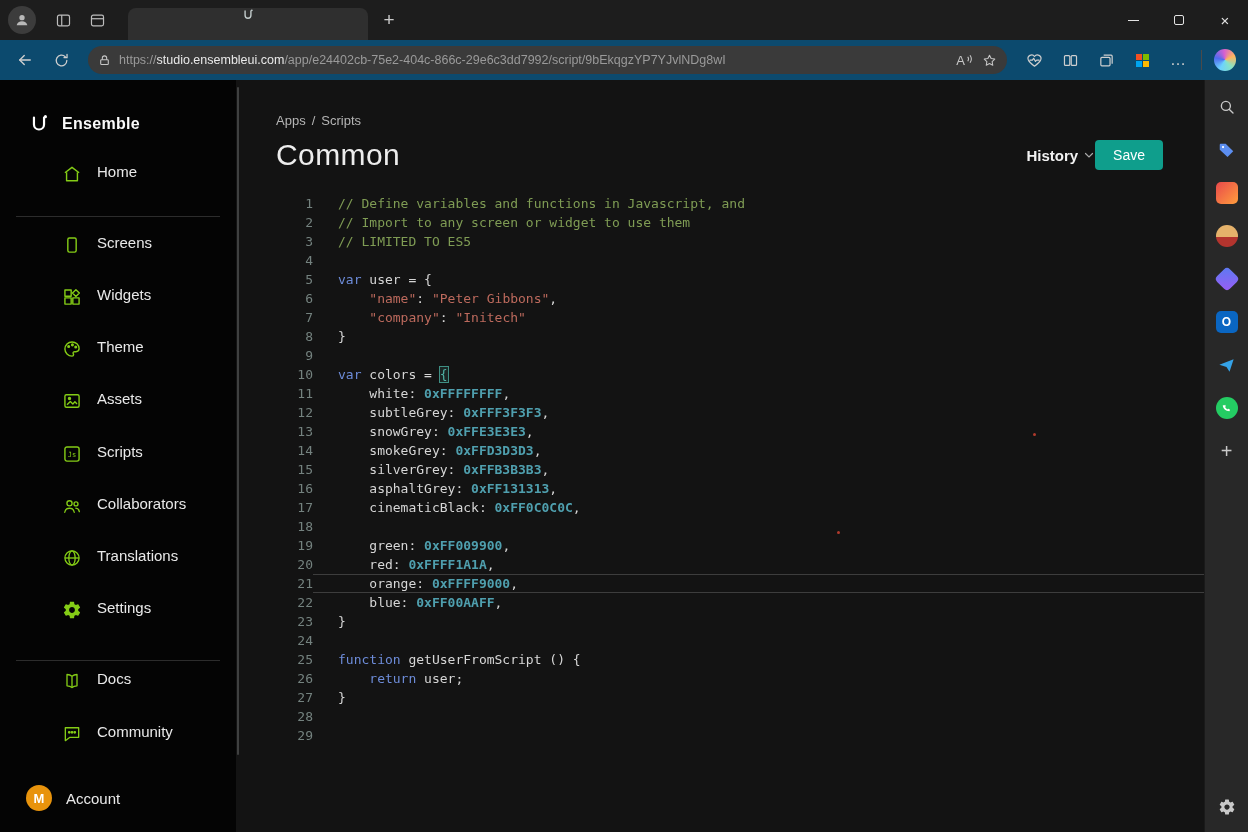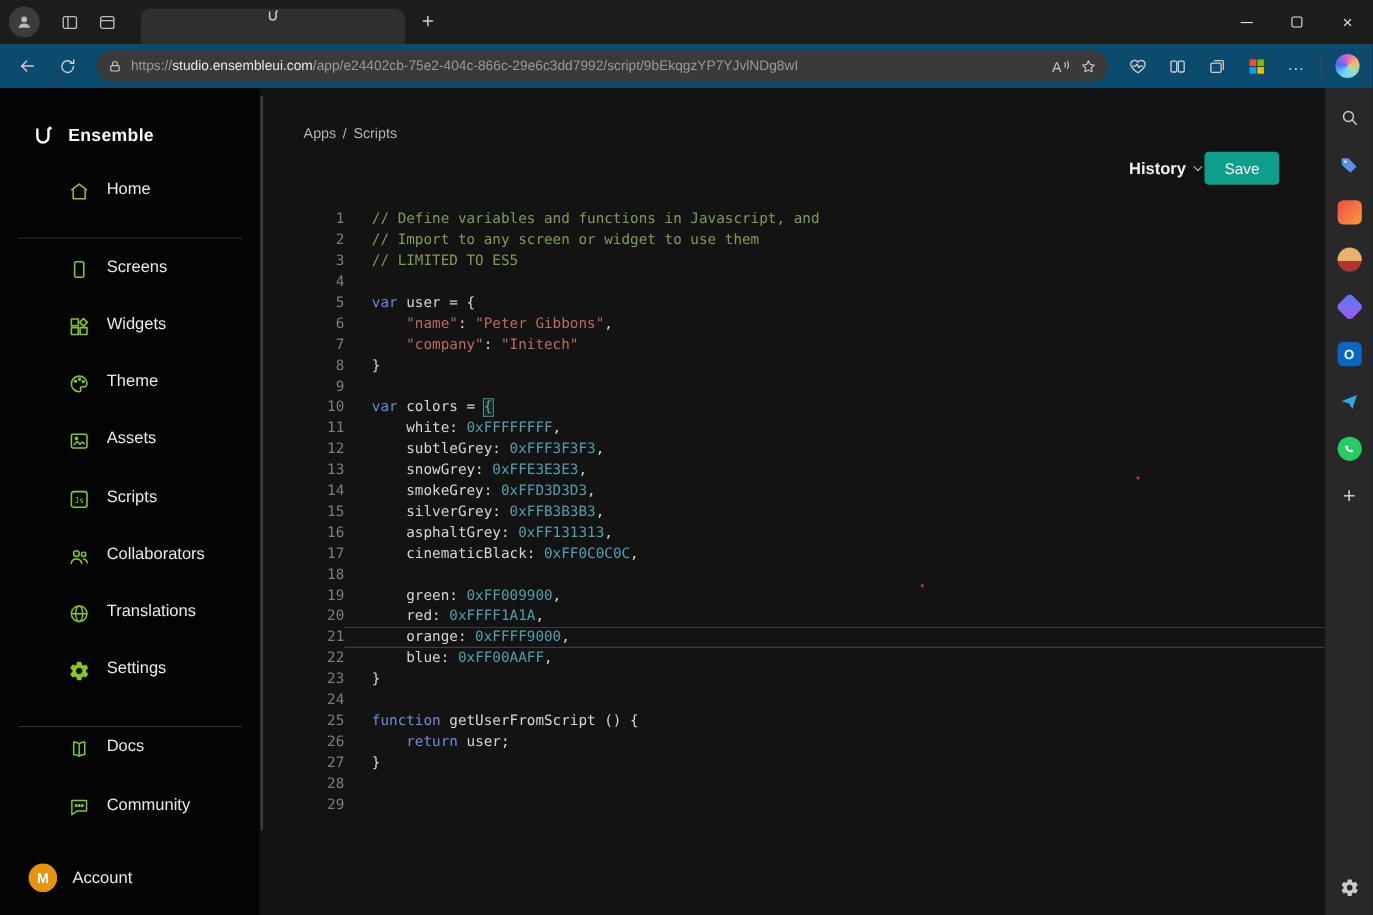--- a/index.html
+++ b/index.html
@@ -62,21 +62,21 @@
 
   
   .editor { margin-top:22px; font-family:"DejaVu Sans Mono",monospace; font-size:13px; line-height:19px; padding-left:40px; }
   .code-line { display:flex; height:19px; }
   .line-number { width:37px; text-align:right; color:#74827f; flex-shrink:0; }
   .line-code { flex:1; padding-left:25px; white-space:pre; color:#d6d6d6; }
   .line-code.active { box-shadow:inset 0 1px 0 #3d3d3d, inset 0 -1px 0 #3d3d3d; }
   .tok-comment { color:#7f9c54; }
   .tok-keyword { color:#6d8cd9; }
   .tok-string  { color:#bd6a5d; }
-  .tok-number  { color:#4f9fae; }
+  .tok-number  { color:#4f9fae;font-weight:bold; }
   .tok-plain   { color:#d6d6d6; }
   .tok-bracket { color:#4fb3a5; outline:1px solid #3f8f84; background:rgba(79,179,165,.12); }
   .artifact { position:absolute; width:3px; height:3px; border-radius:50%; background:#b03a2c; }
 
   
   .edge-rail { width:44px; background:#282828; border-left:1px solid #1a1a1a; display:flex; flex-direction:column; align-items:center; padding:14px 0 12px 0; gap:17px; flex-shrink:0; }
   .rail-btn { width:26px; height:26px; display:flex; align-items:center; justify-content:center; cursor:pointer; color:#c9c9c9; }
   .app-sq { width:22px; height:22px; border-radius:5px; }
   .app-ci { width:22px; height:22px; border-radius:50%; display:flex; align-items:center; justify-content:center; }
   .rail-plus { font-size:20px; color:#c9c9c9; }
@@ -344,20 +344,21 @@
     <div class="main">
       <div class="page-scroll-thumb"></div>
 
       <div class="main-header">
         <div class="breadcrumb">
           <span class="crumb">Apps</span>
           <span>/</span>
           <span class="crumb">Scripts</span>
         </div>
         <div class="title-row">
+          <h1 class="page-title">Common</h1>
           <div class="title-actions">
             <div class="history-btn">
               <span>History</span>
               <svg width="12" height="12" viewBox="0 0 24 24" fill="none" stroke="#a8a8a8" stroke-width="2.4" stroke-linecap="round">
                   <path d="m5 9 7 7 7-7"></path>
                 </svg>
             </div>
             <button class="save-btn">Save</button>
           </div>
         </div>

